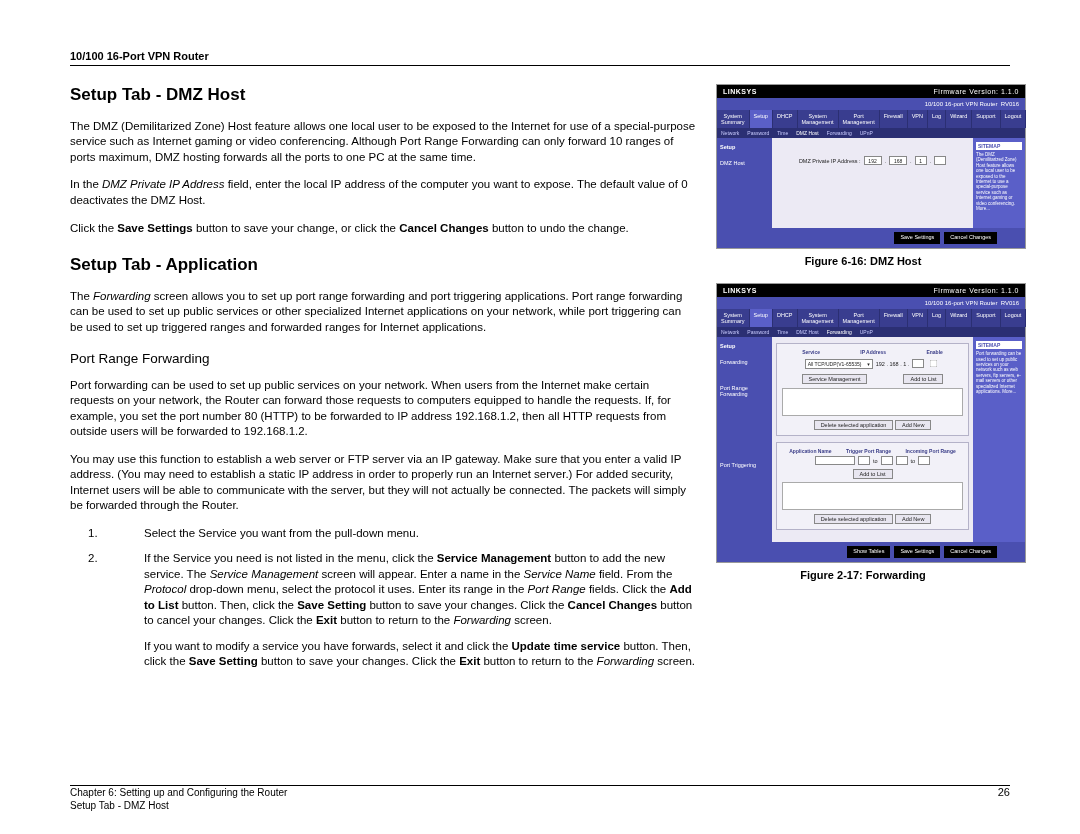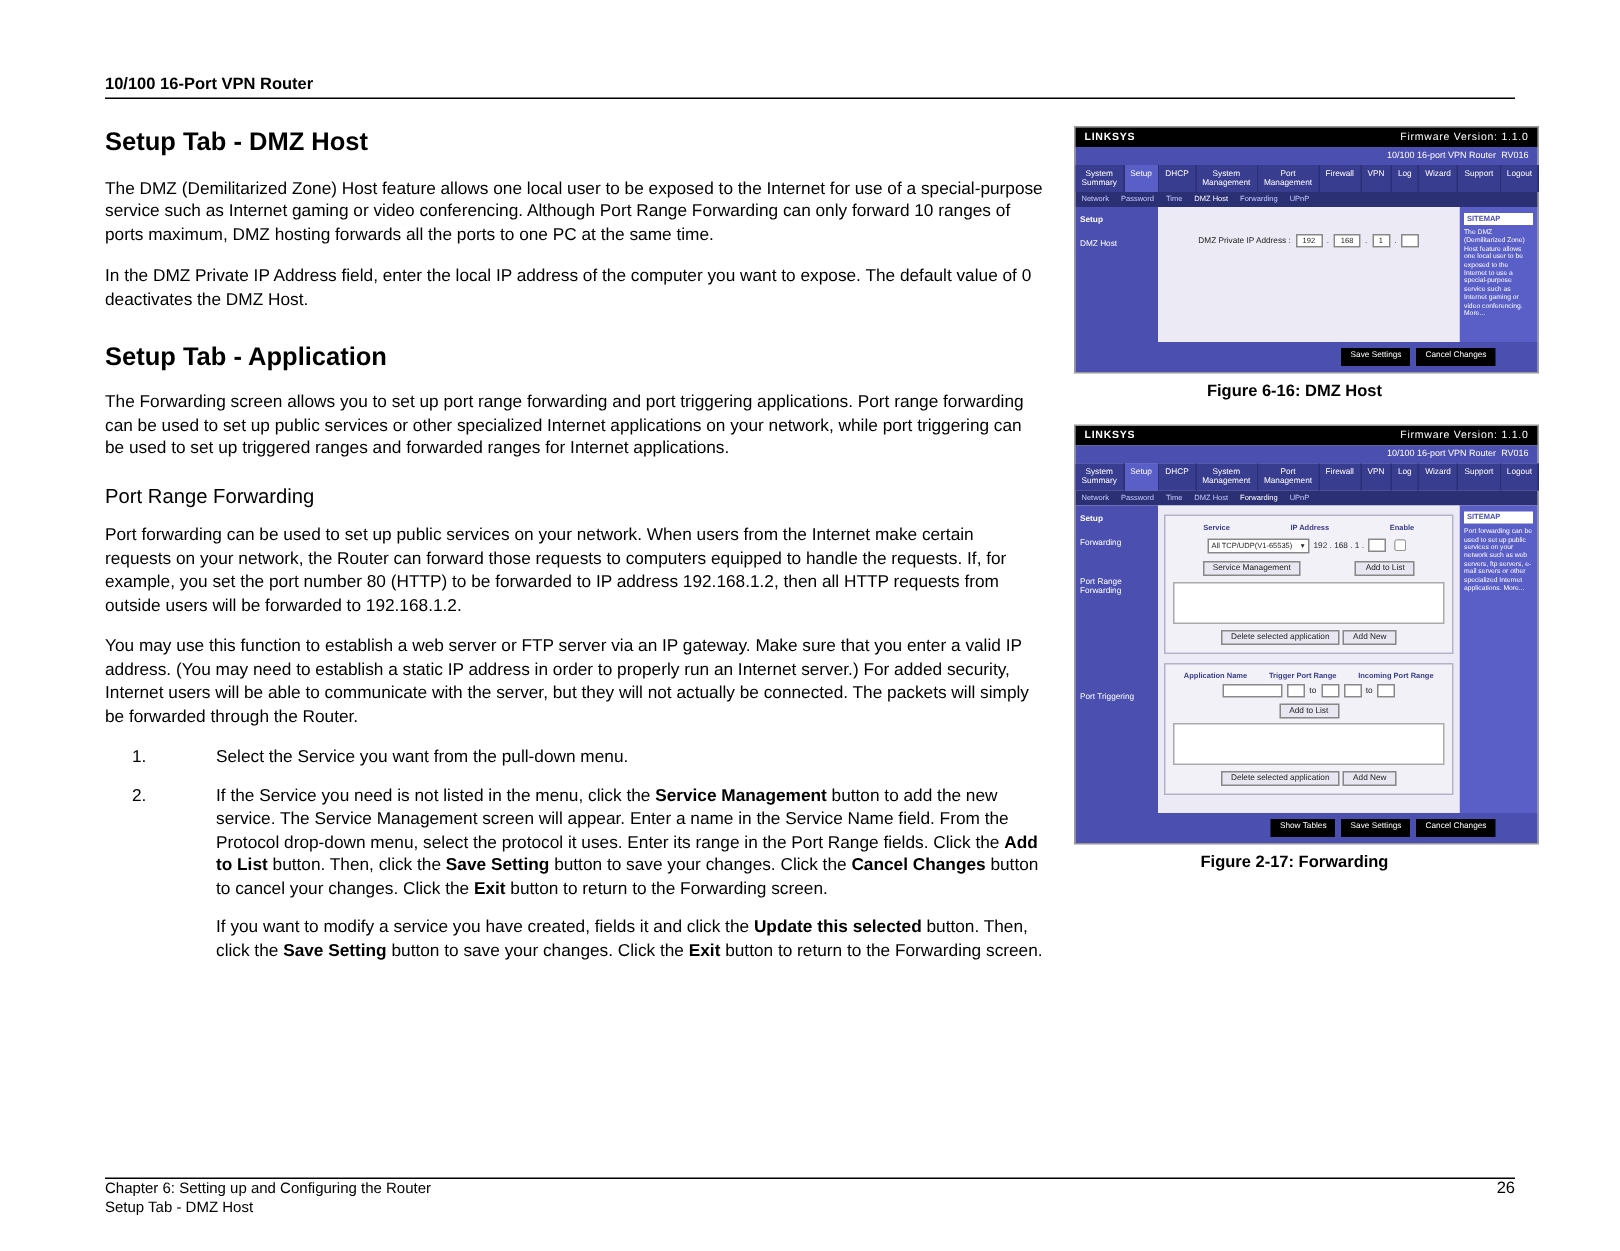--- a/index.html
+++ b/index.html
@@ -59,21 +59,21 @@
   }
   .ol-num {
     width: 20px;
     flex-shrink: 0;
   }
   .ol-body { flex:1;margin-left:36px; }
   .sub-para {
     margin-top: 10px;
   }
   .bold { font-weight: bold; }
-  .ital { }
+  .ital { font-style: italic; }
 
   .fig {
     margin-bottom: 12px;
   }
   .fig-caption {
     font-size: 11px;
     font-weight: bold;
     text-align: center;
     margin-top: 6px;
     margin-bottom: 16px;
@@ -267,41 +267,44 @@
 
 <div class="content-wrap">
 
   <div class="left-col">
 
     <h2>Setup Tab - DMZ Host</h2>
     <p class="para">The DMZ (Demilitarized Zone) Host feature allows one local user to be exposed to the Internet for use of a special-purpose service such as Internet gaming or video conferencing. Although Port Range Forwarding can only forward 10 ranges of ports maximum, DMZ hosting forwards all the ports to one PC at the same time.</p>
     <p class="para">
       <span>In the </span><span class="ital">DMZ Private IP Address</span><span> field, enter the local IP address of the computer you want to expose. The default value of 0 deactivates the DMZ Host.</span>
     </p>
+    <p class="para">
+      <span>Click the </span><span class="bold">Save Settings</span><span> button to save your change, or click the </span><span class="bold">Cancel Changes</span><span> button to undo the change.</span>
+    </p>
 
     <h2 style="margin-top:18px;">Setup Tab - Application</h2>
     <p class="para">
       <span>The </span><span class="ital">Forwarding</span><span> screen allows you to set up port range forwarding and port triggering applications. Port range forwarding can be used to set up public services or other specialized Internet applications on your network, while port triggering can be used to set up triggered ranges and forwarded ranges for Internet applications.</span>
     </p>
 
     <h3>Port Range Forwarding</h3>
     <p class="para">Port forwarding can be used to set up public services on your network. When users from the Internet make certain requests on your network, the Router can forward those requests to computers equipped to handle the requests. If, for example, you set the port number 80 (HTTP) to be forwarded to IP address 192.168.1.2, then all HTTP requests from outside users will be forwarded to 192.168.1.2.</p>
     <p class="para">You may use this function to establish a web server or FTP server via an IP gateway. Make sure that you enter a valid IP address. (You may need to establish a static IP address in order to properly run an Internet server.) For added security, Internet users will be able to communicate with the server, but they will not actually be connected. The packets will simply be forwarded through the Router.</p>
 
     <div class="ol">
       <div class="ol-item">
         <div class="ol-num">1.</div>
         <div class="ol-body">Select the Service you want from the pull-down menu.</div>
       </div>
       <div class="ol-item">
         <div class="ol-num">2.</div>
         <div class="ol-body">
           <span>If the Service you need is not listed in the menu, click the </span><span class="bold">Service Management</span><span> button to add the new service. The </span><span class="ital">Service Management</span><span> screen will appear. Enter a name in the </span><span class="ital">Service Name</span><span> field. From the </span><span class="ital">Protocol</span><span> drop-down menu, select the protocol it uses. Enter its range in the </span><span class="ital">Port Range</span><span> fields. Click the </span><span class="bold">Add to List</span><span> button. Then, click the </span><span class="bold">Save Setting</span><span> button to save your changes. Click the </span><span class="bold">Cancel Changes</span><span> button to cancel your changes. Click the </span><span class="bold">Exit</span><span> button to return to the </span><span class="ital">Forwarding</span><span> screen.</span>
           <div class="sub-para">
-            <span>If you want to modify a service you have created, fields it and click the </span><span class="bold">Update this selected</span><span> button. Then, click the </span><span class="bold">Save Setting</span><span> button to save your changes. Click the </span><span class="bold">Exit</span><span> button to return to the </span><span class="ital">Forwarding</span><span> screen.</span>
+            <span>If you want to modify a service you have forwards, select it and click the </span><span class="bold">Update time service</span><span> button. Then, click the </span><span class="bold">Save Setting</span><span> button to save your changes. Click the </span><span class="bold">Exit</span><span> button to return to the </span><span class="ital">Forwarding</span><span> screen.</span>
           </div>
         </div>
       </div>
     </div>
   </div>
 
   <div class="right-col">
 
     <div class="fig">
       <div class="router-shot">

